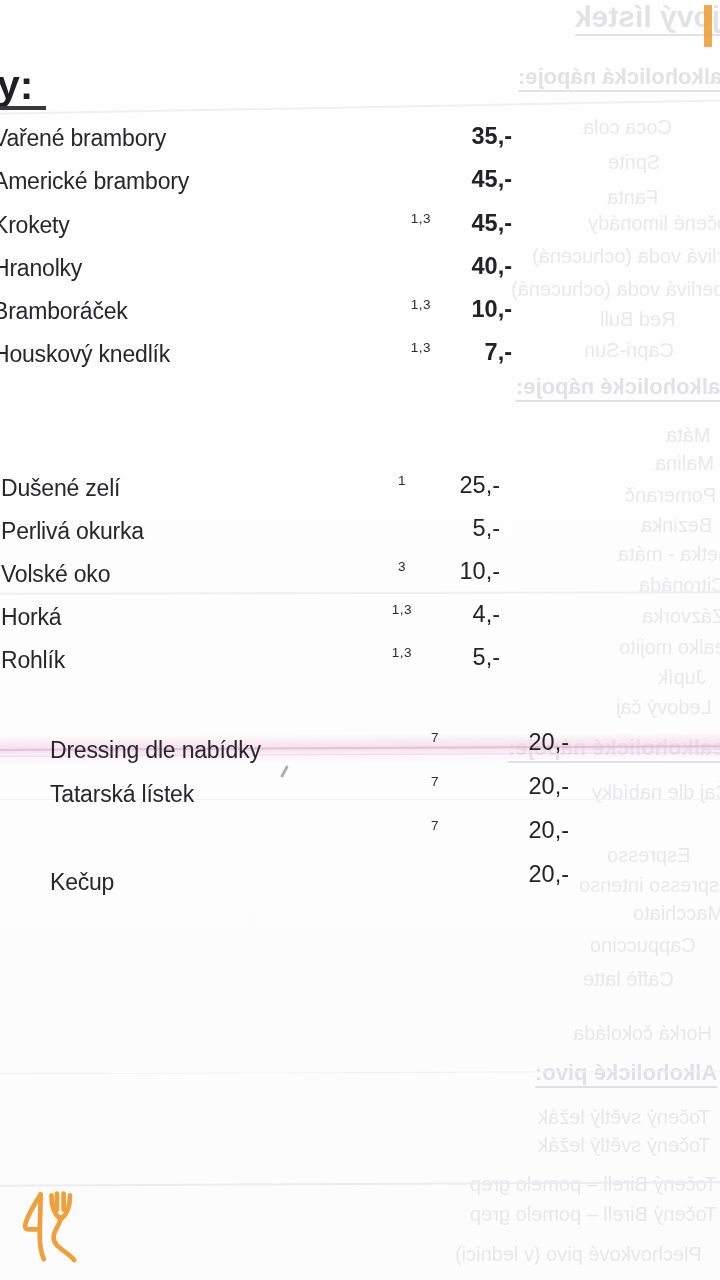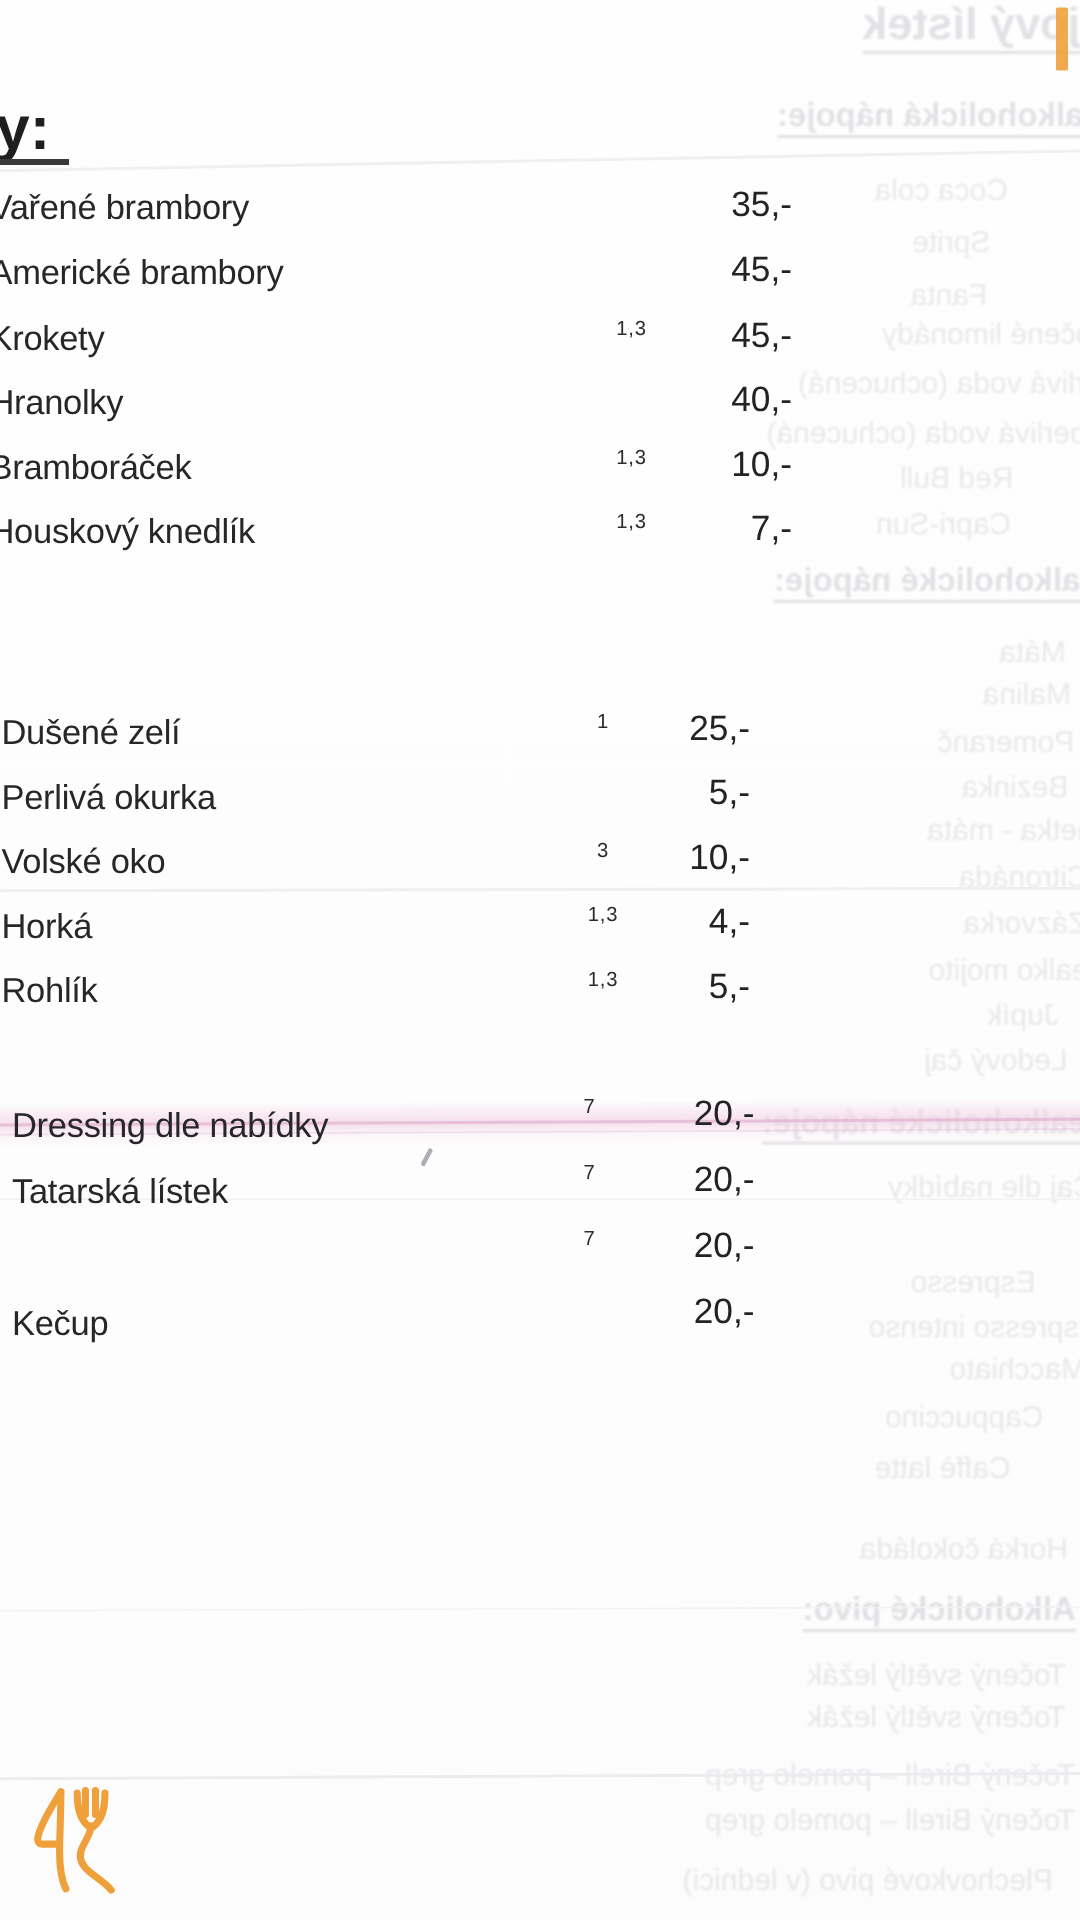--- a/index.html
+++ b/index.html
@@ -55,21 +55,21 @@
   .content{position:absolute;inset:0;z-index:3;}
   .heading{
     position:absolute;left:-3px;top:62px;margin:0;
     font-size:41px;font-weight:700;color:#1f1f22;letter-spacing:0;
   }
   .heading-underline{position:absolute;left:-8px;top:106px;width:54px;height:3.5px;background:#3a3a3d;}
 
   .group{position:absolute;left:0;right:0;}
   .g1{top:123px;}
   .g2{top:472px;}
-  .g3{top:729px;}
+  .g3{top:729px;margin-left:42px;}
   .row{position:relative;}
   .g1 .row{height:43.3px;}
   .g2 .row{height:43px;}
   .g3 .row{height:44px;}
   .name{
     position:absolute;white-space:nowrap;
     font-size:23px;letter-spacing:-0.2px;color:#27272a;
   }
   .g1 .name{left:-7px;top:2px;}
   .g2 .name{left:1px;top:3px;}
@@ -78,23 +78,23 @@
     position:absolute;top:1px;width:44px;text-align:center;
     font-size:13.5px;color:#2c2c2f;letter-spacing:0.5px;
   }
   .g1 .sup{left:399px;}
   .g2 .sup{left:380px;}
   .g3 .sup{left:371px;}
   .price{
     position:absolute;top:0;width:112px;text-align:right;
     font-size:23.5px;color:#232326;
   }
-  .g1 .price{left:416px;}
+  .g1 .price{left:400px;font-weight:bold;}
   .g2 .price{left:388px;}
-  .g3 .price{left:391px;}
+  .g3 .price{left:415px;}
 
   
   .logo{position:absolute;left:12px;top:1182px;width:84px;height:94px;z-index:4;}
   .logo path{fill:none;stroke:var(--accent,#efa03a);stroke-width:5.6;stroke-linecap:round;stroke-linejoin:round;}
 </style>
 </head>
 <body>
 
 <div class="page">
 

